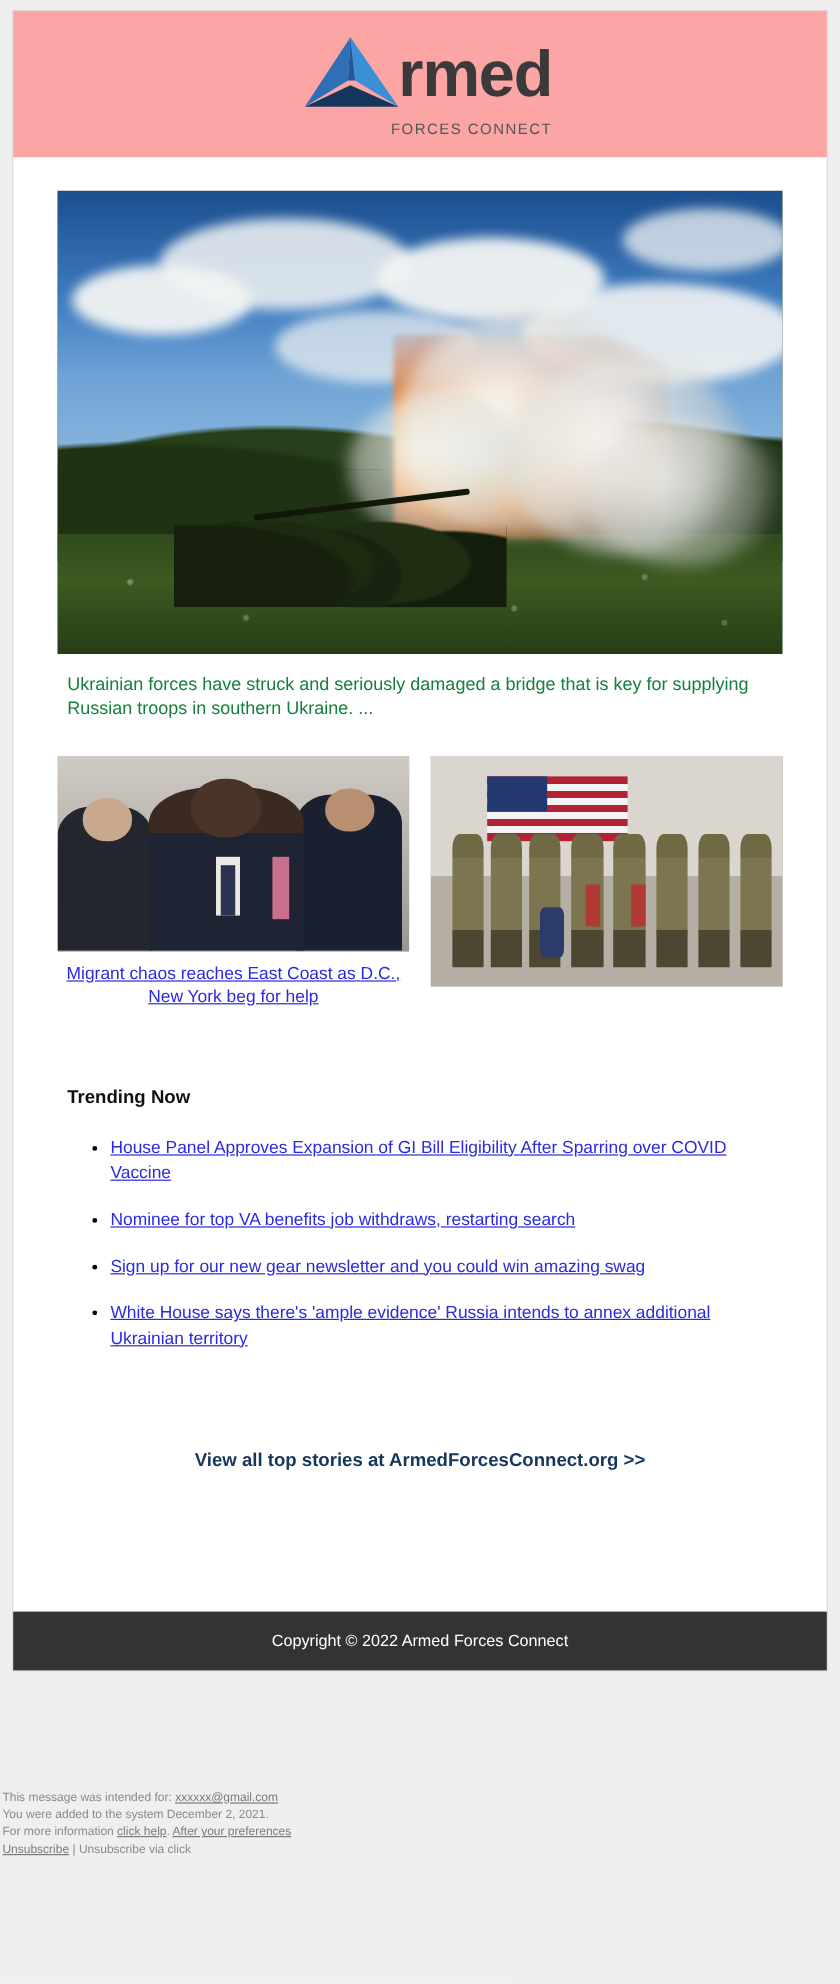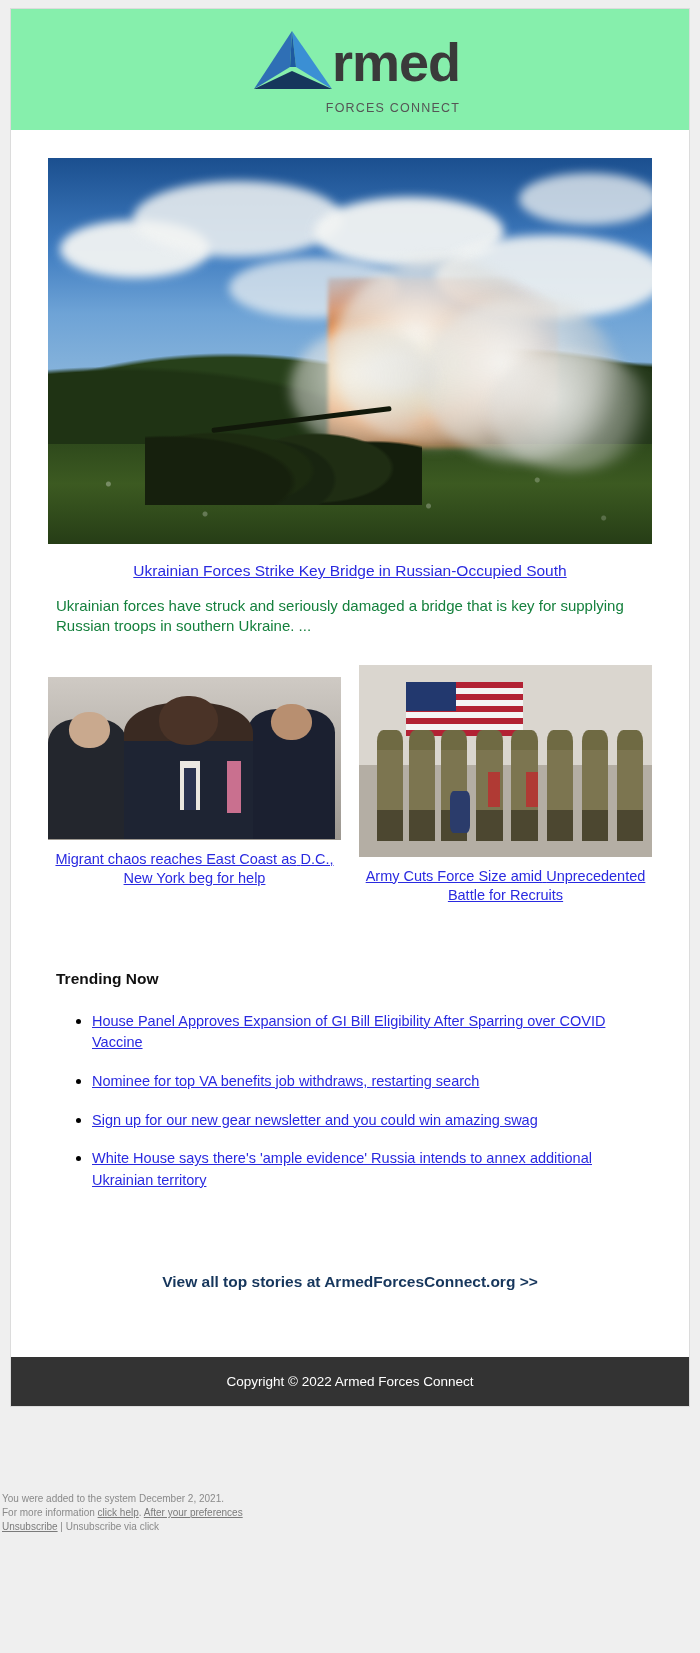--- a/index.html
+++ b/index.html
@@ -21,21 +21,21 @@
     position: absolute;
     left: 10px;
     top: 8px;
     width: 680px;
     background: #ffffff;
     border: 1px solid #dcdcdc;
   }
 
   
   .header {
-    background: #86efac;
+    background: #fca5a5;
     padding: 18px 0 14px 0;
     text-align: center;
   }
   .logo-wrap {
     display: inline-block;
     text-align: center;
     position: relative;
     padding-left: 6px;
   }
   .logo-row {
@@ -194,21 +194,21 @@
   }
 
   
   .two-col {
     display: flex;
     gap: 18px;
     padding: 28px 37px 0 37px;
     align-items: flex-start;
   }
   .col { flex: 1; }
-  .col-left { margin-top: 12px; }
+  .col-left { margin-top: 0; }
   .thumb {
     width: 100%;
     display: block;
     position: relative;
     overflow: hidden;
   }
   .thumb-a { height: 163px; background: #b9b4ae; }
   .thumb-b { height: 192px; background: #8e8a82; }
 
   
@@ -306,21 +306,21 @@
   a.trend-link {
     color: #2a2ae0;
     text-decoration: underline;
     font-size: 14.5px;
     font-family: "Liberation Sans", sans-serif;
   }
 
   
   .view-all-row {
     text-align: center;
-    padding: 66px 0 66px 0;
+    padding: 66px 0 116px 0;
   }
   a.view-all {
     color: #16365c;
     font-weight: bold;
     font-size: 15.5px;
     text-decoration: none;
     font-family: "Liberation Sans", sans-serif;
   }
 
   
@@ -382,23 +382,20 @@
       <span class="hero-ground"></span>
       <span class="muzzle-flash"></span>
       <span class="smoke s1"></span>
       <span class="smoke s2"></span>
       <span class="smoke s3"></span>
       <span class="smoke s4"></span>
       <span class="gun-crew"></span>
       <span class="barrel"></span>
     </a>
 
-    <div class="hero-link-row">
-      <a class="news-link" href="#">Ukrainian Forces Strike Key Bridge in Russian-Occupied South</a>
-    </div>
 
     <div class="hero-para">Ukrainian forces have struck and seriously damaged a bridge that is key for supplying Russian troops in southern Ukraine. ...</div>
 
   </div>
 
   <div class="two-col">
     <div class="col col-left">
       <a class="thumb thumb-a" href="#">
         <span class="ta-bg"></span>
         <span class="ta-left-person"></span>
@@ -428,23 +425,20 @@
           <span class="sol" style="left:40%"></span>
           <span class="sol" style="left:52%"></span>
           <span class="sol" style="left:64%"></span>
           <span class="sol" style="left:76%"></span>
           <span class="sol" style="left:88%"></span>
         </span>
         <span class="tb-bag"></span>
         <span class="tb-red1"></span>
         <span class="tb-red2"></span>
       </a>
-      <div class="cap-wrap">
-        <a class="cap-link" href="#"><span>Army Cuts Force Size amid</span> <span>Unprecedented Battle for Recruits</span></a>
-      </div>
     </div>
   </div>
 
   <div class="trending">
     <div class="trending-title">Trending Now</div>
     <ul class="trend-list">
       <li>
         <a class="trend-link" href="#">House Panel Approves Expansion of GI Bill Eligibility After Sparring over COVID Vaccine</a>
       </li>
       <li>
@@ -460,20 +454,23 @@
   </div>
 
   <div class="view-all-row">
     <a class="view-all" href="#">View all top stories at ArmedForcesConnect.org &gt;&gt;</a>
   </div>
 
   <div class="copy-bar">Copyright © 2022 Armed Forces Connect</div>
 </div>
 
 <div class="fine-print">
+  <div class="row">
+    <span>This message was intended for: </span><a href="#">xxxxxx@gmail.com</a>
+  </div>
   <div class="row">You were added to the system December 2, 2021.</div>
   <div class="row">
     <span>For more information </span><a href="#">click help</a><span>. </span><a href="#">After your preferences</a>
   </div>
   <div class="row">
     <a href="#">Unsubscribe</a><span> | </span><span>Unsubscribe via click</span>
   </div>
 </div>
 
 </body></html>

